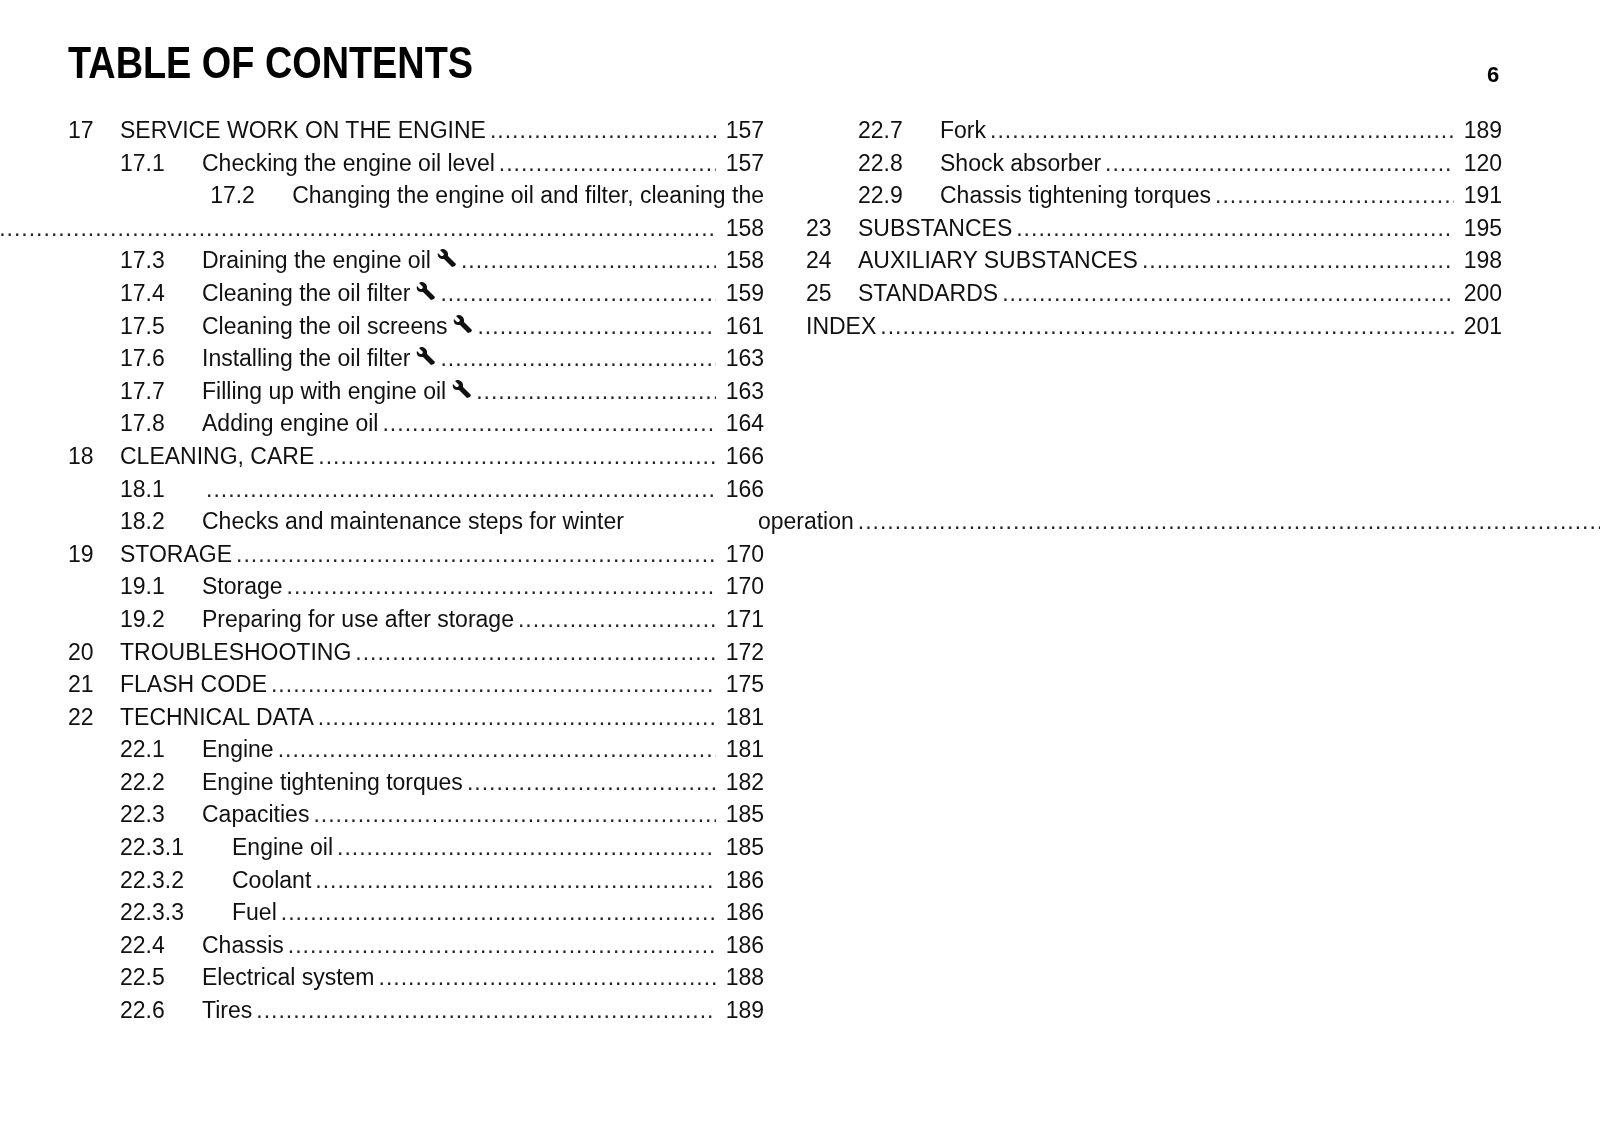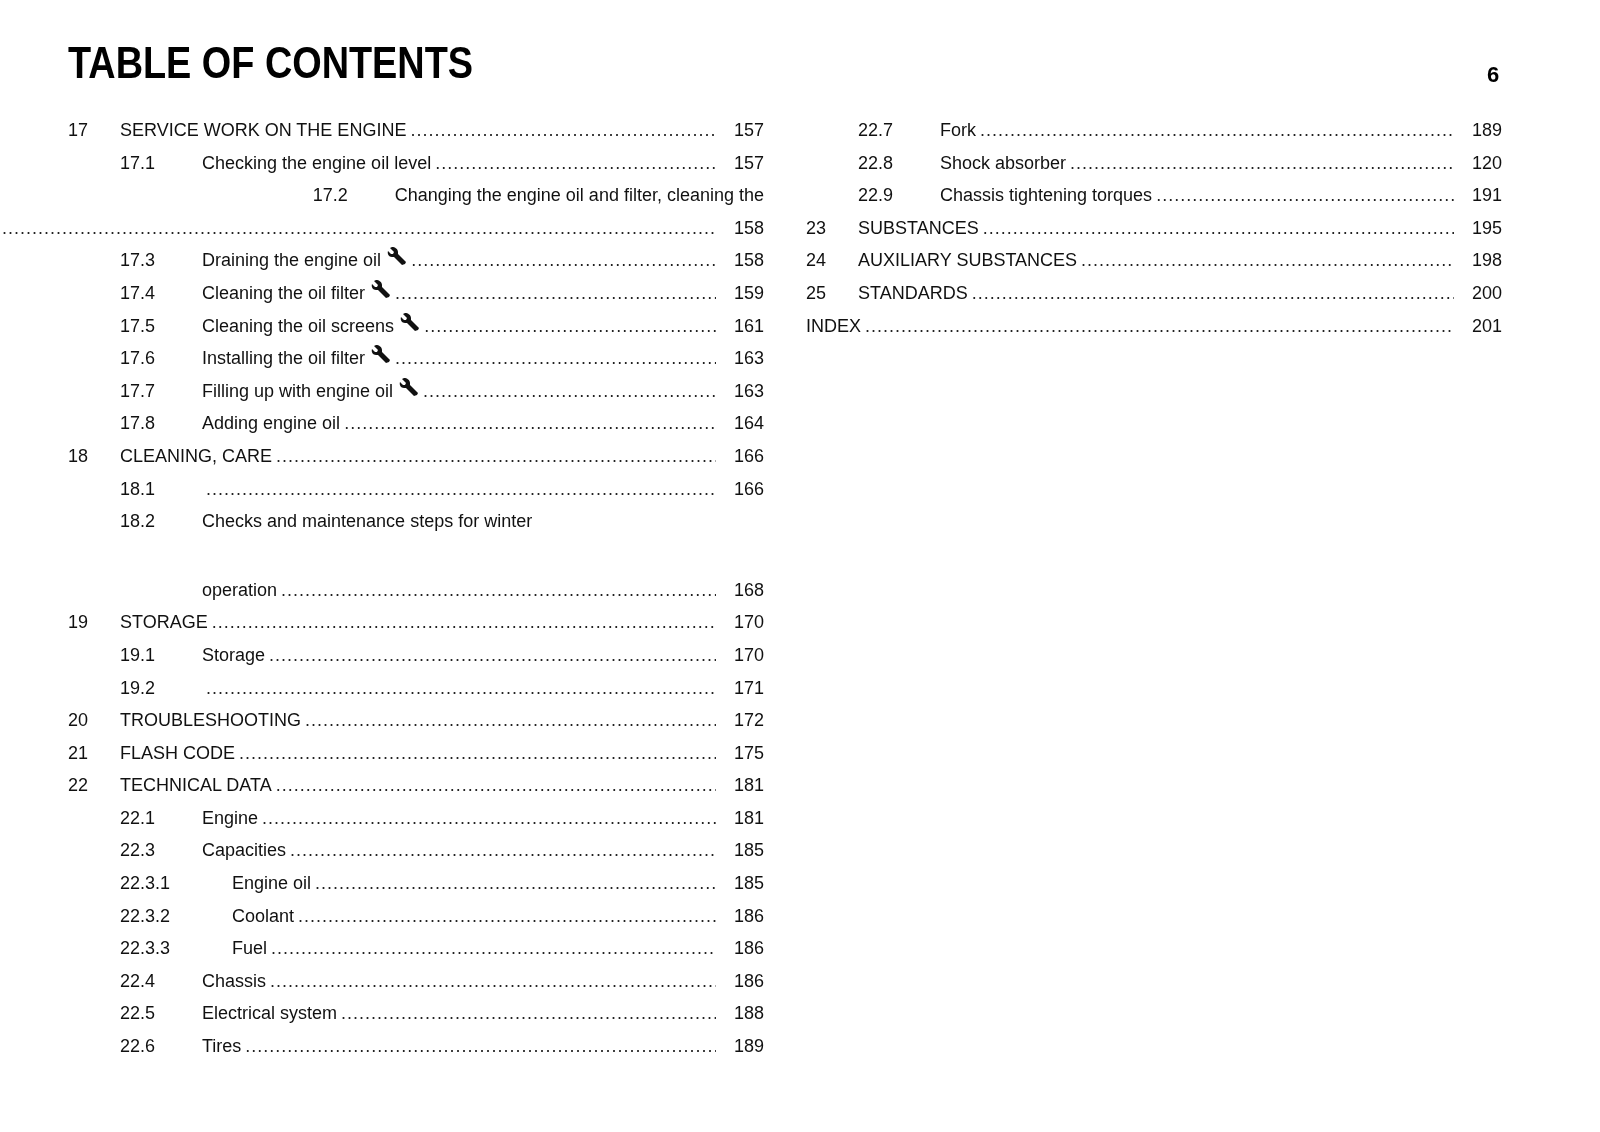--- a/index.html
+++ b/index.html
@@ -18,21 +18,21 @@
   .pagenum {
     position: absolute; left: 1487px; top: 62px;
     font-family: "Liberation Sans", sans-serif;
     font-weight: bold; font-size: 22px; color: #000;
   }
   .col { position: absolute; top: 114px; }
   .col.left { left: 68px; width: 696px; }
   .col.right { left: 806px; width: 696px; }
   .row {
     position: relative; display: flex; align-items: baseline;
-    font-size: 18px; line-height: 32.6px; white-space: nowrap;
+    font-size: 23px; line-height: 32.6px; white-space: nowrap;
     transform-origin: left;
   }
   .num { flex: none; }
   .lvl1 .num { width: 52px; }
   .lvl2 .num { width: 82px; margin-left: 52px; }
   .lvl3 .num { width: 112px; margin-left: 52px; }
   .label { flex: none; }
   .leader {
     flex: 1 1 auto; overflow: hidden; margin: 0 6px 0 4px;
     letter-spacing: 1px; color: #222;
@@ -131,21 +131,21 @@
       <span class="num">18</span>
       <span class="label">CLEANING, CARE</span>
       <span class="leader"></span>
       <span class="page">166</span>
     </div>
     <div class="row lvl2">
       <span class="num">18.1</span>
       <span class="leader"></span>
       <span class="page">166</span>
     </div>
-    <div class="row lvl2" style="flex-direction: column; align-items: stretch; gap: 36px;">
+    <div class="row lvl2" style="flex-direction: row; align-items: stretch;">
       <div style="display:flex;align-items:baseline">
         <span class="num">18.2</span>
         <span class="label">Checks and maintenance steps for winter</span>
       </div>
       <div style="display:flex;align-items:baseline;margin-left:134px">
         <span class="label">operation</span>
         <span class="leader"></span>
         <span class="page">168</span>
       </div>
     </div>
@@ -156,20 +156,21 @@
       <span class="page">170</span>
     </div>
     <div class="row lvl2">
       <span class="num">19.1</span>
       <span class="label">Storage</span>
       <span class="leader"></span>
       <span class="page">170</span>
     </div>
     <div class="row lvl2">
       <span class="num">19.2</span>
+      <span class="label">Preparing for use after storage</span>
       <span class="leader"></span>
       <span class="page">171</span>
     </div>
     <div class="row lvl1">
       <span class="num">20</span>
       <span class="label">TROUBLESHOOTING</span>
       <span class="leader"></span>
       <span class="page">172</span>
     </div>
     <div class="row lvl1">
@@ -182,20 +183,26 @@
       <span class="num">22</span>
       <span class="label">TECHNICAL DATA</span>
       <span class="leader"></span>
       <span class="page">181</span>
     </div>
     <div class="row lvl2">
       <span class="num">22.1</span>
       <span class="label">Engine</span>
       <span class="leader"></span>
       <span class="page">181</span>
+    </div>
+    <div class="row lvl2">
+      <span class="num">22.2</span>
+      <span class="label">Engine tightening torques</span>
+      <span class="leader"></span>
+      <span class="page">182</span>
     </div>
     <div class="row lvl2">
       <span class="num">22.3</span>
       <span class="label">Capacities</span>
       <span class="leader"></span>
       <span class="page">185</span>
     </div>
     <div class="row lvl3">
       <span class="num">22.3.1</span>
       <span class="label">Engine oil</span>

